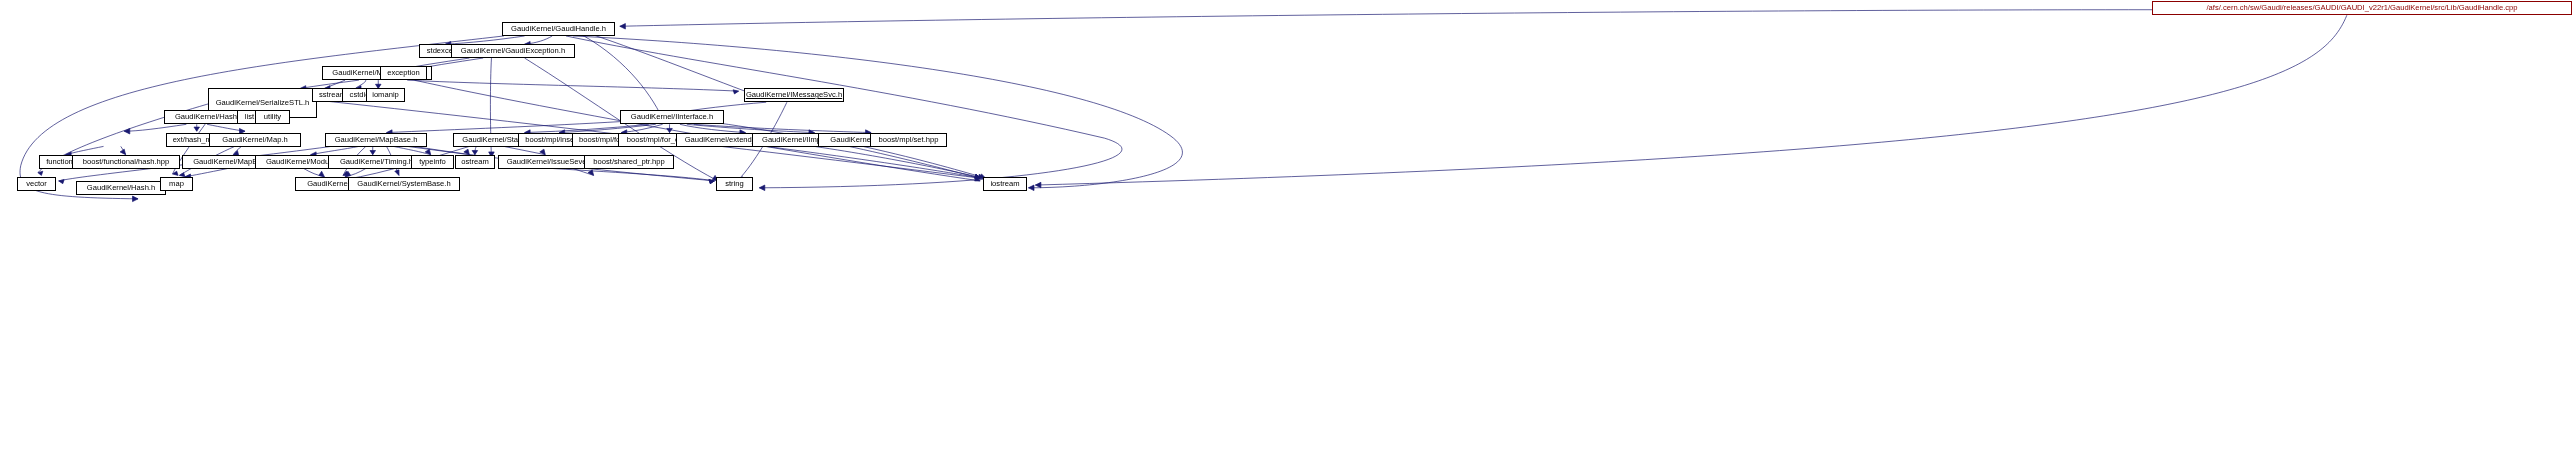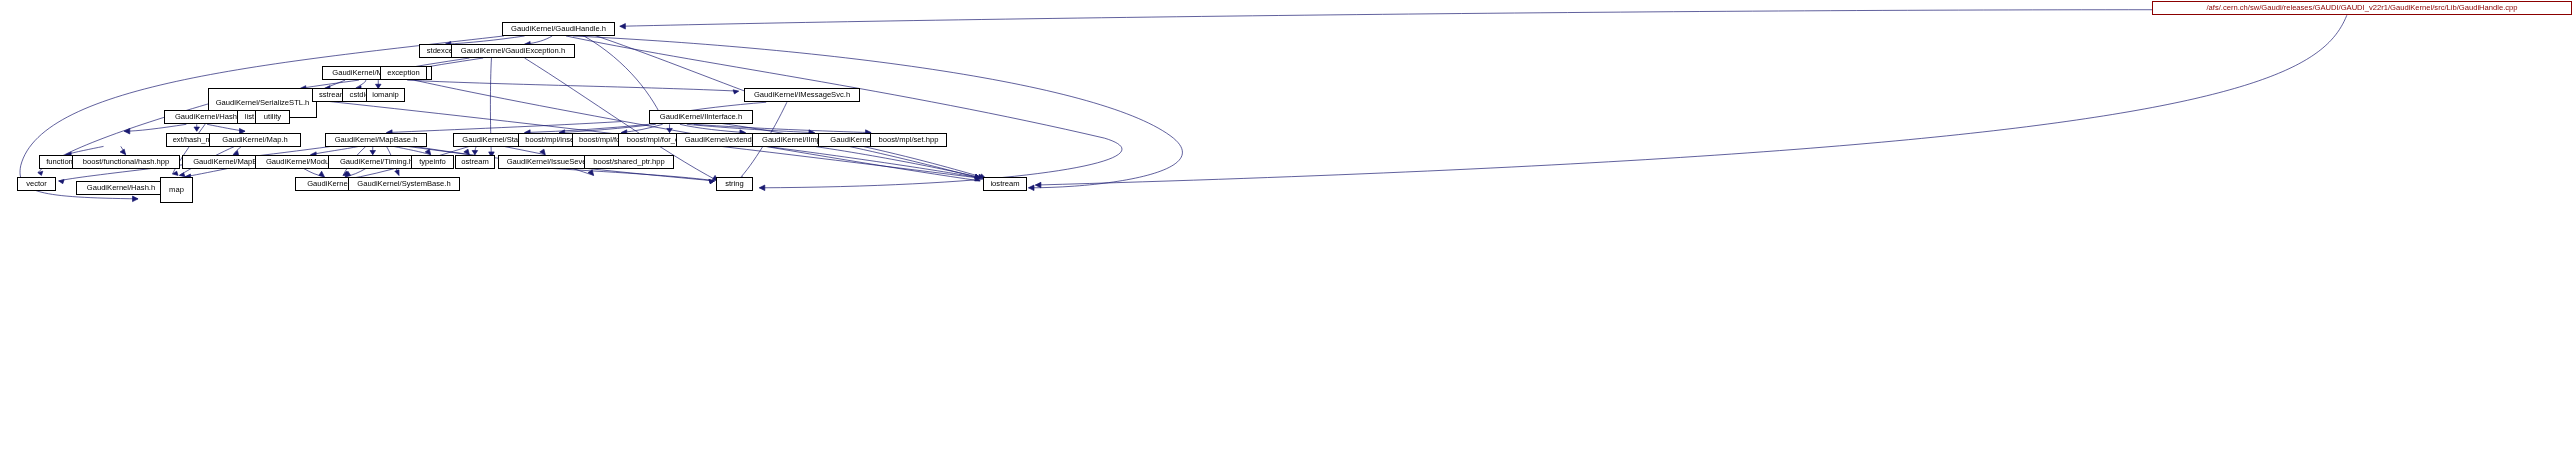--- a/index.html
+++ b/index.html
@@ -164,25 +164,25 @@
 <div class="node root" style="left: 2152px; top: 1.4px; width: 420px; height: 14px;">/afs/.cern.ch/sw/Gaudi/releases/GAUDI/GAUDI_v22r1/GaudiKernel/src/Lib/GaudiHandle.cpp</div>
     <div class="node" style="left: 502px; top: 22px; width: 113px; height: 14px;">GaudiKernel/GaudiHandle.h</div>
     <div class="node" style="left: 419px; top: 44px; width: 48px; height: 14px;">stdexcept</div>
     <div class="node" style="left: 451px; top: 44px; width: 124px; height: 14px;">GaudiKernel/GaudiException.h</div>
     <div class="node" style="left: 322px; top: 66px; width: 110px; height: 14px;">GaudiKernel/MsgStream.h</div>
     <div class="node" style="left: 380px; top: 66px; width: 47px; height: 14px;">exception</div>
     <div class="node" style="left: 208px; top: 88px; width: 109px; height: 30px;">GaudiKernel/SerializeSTL.h</div>
     <div class="node" style="left: 312px; top: 88px; width: 41px; height: 14px;">sstream</div>
     <div class="node" style="left: 342px; top: 88px; width: 35px; height: 14px;">cstdio</div>
     <div class="node" style="left: 366px; top: 88px; width: 39px; height: 14px;">iomanip</div>
-    <div class="node" style="left: 744px; top: 88px; width: 116px; height: 14px;">GaudiKernel/IMessageSvc.h</div>
+    <div class="node" style="left: 744px; top: 88px; width: 100px; height: 14px; text-decoration: underline;">GaudiKernel/IMessageSvc.h</div>
     <div class="node" style="left: 164px; top: 110px; width: 105px; height: 14px;">GaudiKernel/HashMap.h</div>
     <div class="node" style="left: 237px; top: 110px; width: 25px; height: 14px;">list</div>
     <div class="node" style="left: 255px; top: 110px; width: 35px; height: 14px;">utility</div>
-    <div class="node" style="left: 620px; top: 110px; width: 104px; height: 14px; margin-left: 29px;">GaudiKernel/IInterface.h</div>
+    <div class="node" style="left: 620px; top: 110px; width: 104px; height: 14px;">GaudiKernel/IInterface.h</div>
     <div class="node" style="left: 76px; top: 133px; width: 90px; height: 14px; margin-top: 48px;">GaudiKernel/Hash.h</div>
     <div class="node" style="left: 166px; top: 133px; width: 61px; height: 14px;">ext/hash_map</div>
     <div class="node" style="left: 209px; top: 133px; width: 92px; height: 14px;">GaudiKernel/Map.h</div>
     <div class="node" style="left: 325px; top: 133px; width: 102px; height: 14px;">GaudiKernel/MapBase.h</div>
     <div class="node" style="left: 453px; top: 133px; width: 109px; height: 14px;">GaudiKernel/StatusCode.h</div>
     <div class="node" style="left: 518px; top: 133px; width: 83px; height: 14px;">boost/mpl/insert.hpp</div>
     <div class="node" style="left: 572px; top: 133px; width: 76px; height: 14px;">boost/mpl/fold.hpp</div>
     <div class="node" style="left: 618px; top: 133px; width: 97px; height: 14px;">boost/mpl/for_each.hpp</div>
     <div class="node" style="left: 676px; top: 133px; width: 128px; height: 14px;">GaudiKernel/extend_interfaces.h</div>
     <div class="node" style="left: 752px; top: 133px; width: 112px; height: 14px;">GaudiKernel/IImplements.h</div>
@@ -191,19 +191,19 @@
     <div class="node" style="left: 39px; top: 155px; width: 47px; height: 14px;">functional</div>
     <div class="node" style="left: 72px; top: 155px; width: 108px; height: 14px;">boost/functional/hash.hpp</div>
     <div class="node" style="left: 182px; top: 155px; width: 105px; height: 14px;">GaudiKernel/MapBase.h</div>
     <div class="node" style="left: 255px; top: 155px; width: 110px; height: 14px;">GaudiKernel/ModuleInfo.h</div>
     <div class="node" style="left: 328px; top: 155px; width: 97px; height: 14px;">GaudiKernel/Timing.h</div>
     <div class="node" style="left: 411px; top: 155px; width: 43px; height: 14px;">typeinfo</div>
     <div class="node" style="left: 455px; top: 155px; width: 40px; height: 14px;">ostream</div>
     <div class="node" style="left: 498px; top: 155px; width: 113px; height: 14px;">GaudiKernel/IssueSeverity.h</div>
     <div class="node" style="left: 584px; top: 155px; width: 90px; height: 14px;">boost/shared_ptr.hpp</div>
     <div class="node" style="left: 17px; top: 177px; width: 39px; height: 14px;">vector</div>
-    <div class="node" style="left: 160px; top: 177px; width: 33px; height: 26px;">map</div>
+    <div class="node" style="left: 160px; top: 177px; width: 33px; height: 14px;">map</div>
     <div class="node" style="left: 295px; top: 177px; width: 97px; height: 14px;">GaudiKernel/Kernel.h</div>
     <div class="node" style="left: 348px; top: 177px; width: 112px; height: 14px;">GaudiKernel/SystemBase.h</div>
     <div class="node" style="left: 716px; top: 177px; width: 37px; height: 14px;">string</div>
     <div class="node" style="left: 983px; top: 177px; width: 44px; height: 14px;">iostream</div>
   </div>
 
 
 </body></html>

